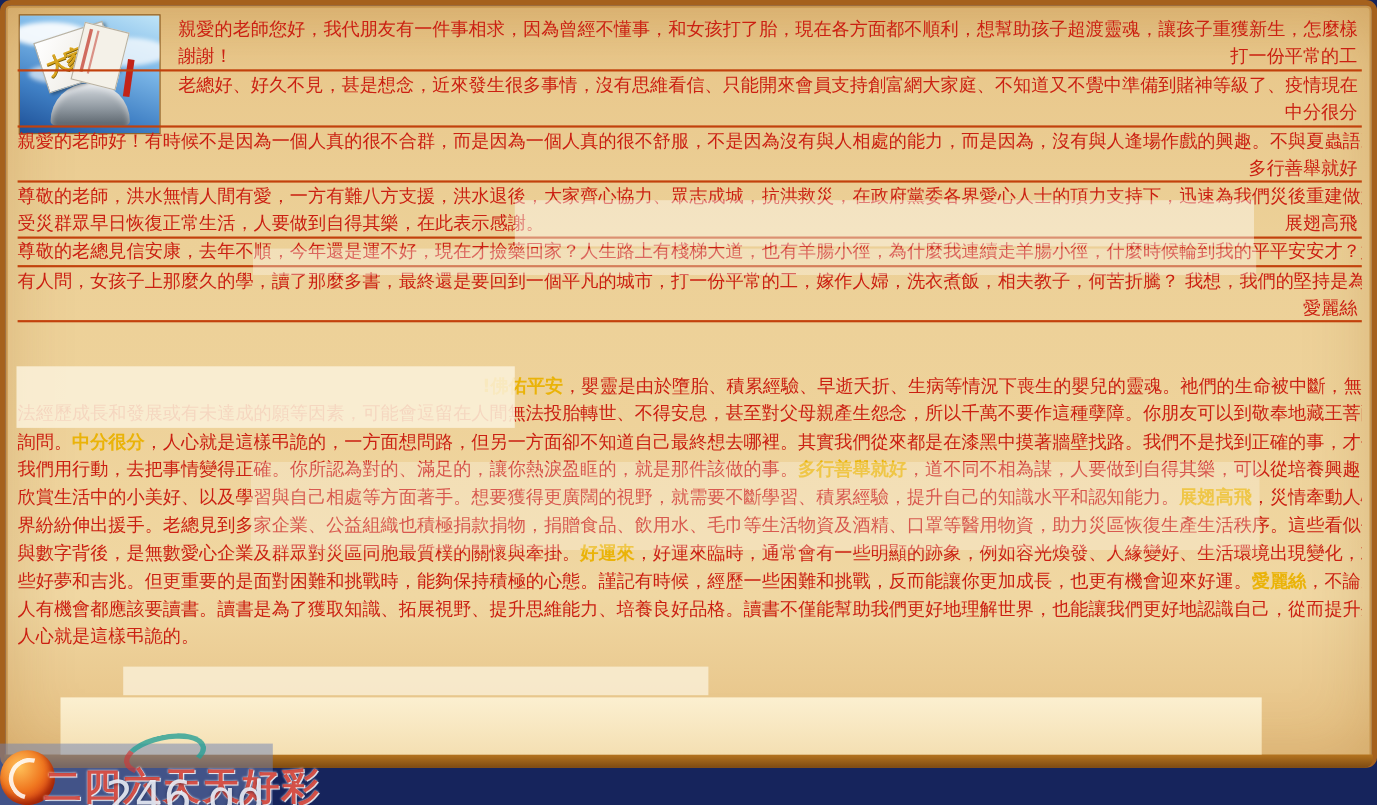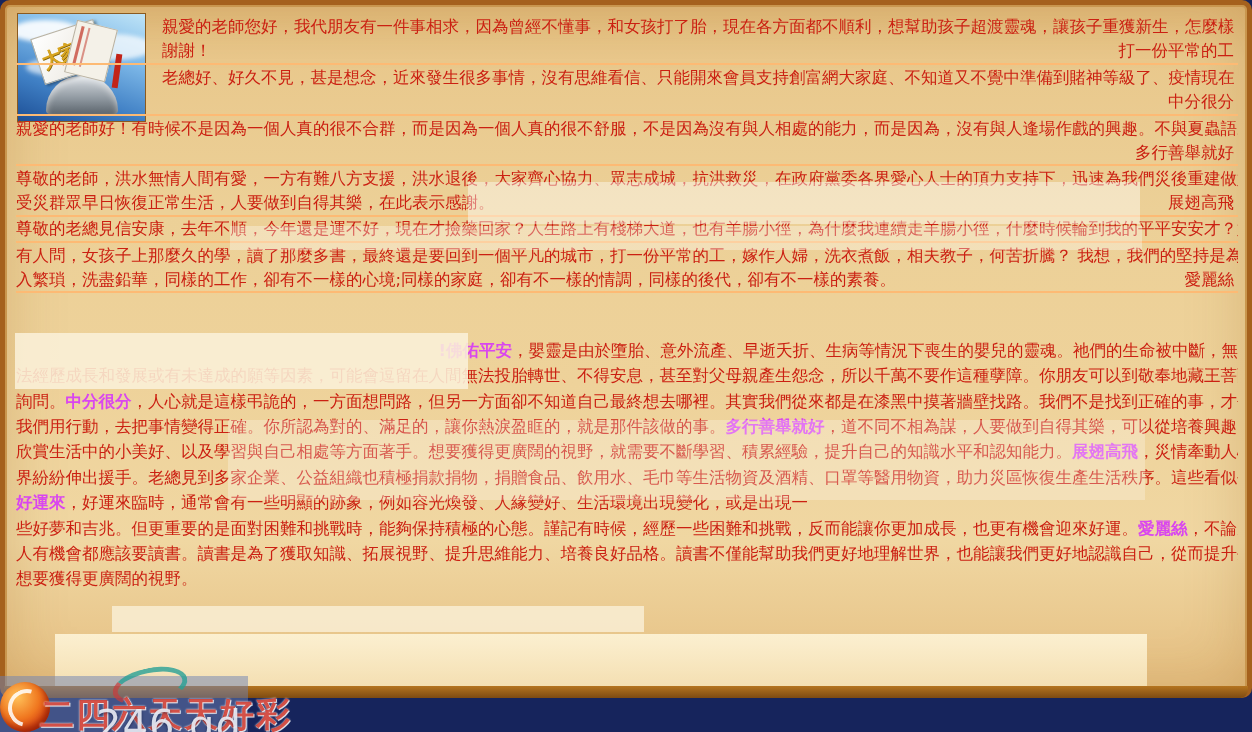--- a/index.html
+++ b/index.html
@@ -55,23 +55,23 @@
   .envelope2 .redline{position:absolute;left:5px;top:4px;width:3px;height:40px;background:#c03224;opacity:.7;}
   .envelope2 .redline2{position:absolute;left:12px;top:4px;width:2px;height:40px;background:#c03224;opacity:.5;}
   
   .lines{position:absolute;left:16px;top:14px;width:1222px;}
   .tline{
     height:25.4px;line-height:25.4px;font-size:16.5px;
     color:#cb2012;white-space:nowrap;overflow:hidden;
     display:flex;align-items:center;
   }
   .tline .seg{display:inline;}
-  .tline .seg.b{font-weight:bold;color:#d946ef;}
+  .tline .seg.b{font-weight:bold;color:#eab308;}
   .tline .sig{margin-left:auto;padding-right:4px;}
-  .tline.u{border-bottom:2px solid #fdba74;height:23.4px;line-height:22px;margin-bottom:0;}
+  .tline.u{border-bottom:2px solid #c2410c;height:23.4px;line-height:22px;margin-bottom:0;}
   .tline.indent{padding-left:146px;}
   .tline.right{justify-content:flex-end;}
   .spacer{height:44.6px;}
   
   .ov{position:absolute;pointer-events:none;}
   .ov1{left:468px;top:182px;width:672px;height:42px;background:rgba(255,255,255,.42);}
   .ov2{left:230px;top:226px;width:912px;height:24px;background:rgba(255,255,255,.32);}
   .ov3{left:15px;top:333px;width:453px;height:56px;background:rgba(250,240,216,.88);}
   .ov4{left:228px;top:420px;width:917px;height:80px;background:rgba(255,255,255,.26);}
   .ov5{left:112px;top:606px;width:532px;height:26px;background:rgba(250,240,216,.8);}
@@ -159,27 +159,26 @@
         <span class="seg">受災群眾早日恢復正常生活，人要做到自得其樂，在此表示感謝。</span>
         <span class="sig">展翅高飛</span>
       </div>
       <div class="tline u">
         <span class="seg">尊敬的老總見信安康，去年不順，今年還是運不好，現在才撿藥回家？人生路上有棧梯大道，也有羊腸小徑，為什麼我連續走羊腸小徑，什麼時候輪到我的平平安安才？好運來敬上</span>
       </div>
       <div class="tline">
         <span class="seg">有人問，女孩子上那麼久的學，讀了那麼多書，最終還是要回到一個平凡的城市，打一份平常的工，嫁作人婦，洗衣煮飯，相夫教子，何苦折騰？ 我想，我們的堅持是為了，就算最終跌</span>
       </div>
       <div class="tline u">
-        <span class="seg">入繁瑣，洗盡鉛華，同樣的工作，卻有不一樣的心境;同樣的家庭，卻有不一樣的情調，同樣的後代，卻有不一樣的素養。</span>
         <span class="sig">愛麗絲</span>
       </div>
       <div class="spacer"></div>
       <div class="tline right">
         <span class="seg b">!佛佑平安</span>
-        <span class="seg">，嬰靈是由於墮胎、意外流產、早逝夭折、生病等情況下喪生的嬰兒的靈魂。祂們的生命被中斷，無</span>
+        <span class="seg">，嬰靈是由於墮胎、積累經驗、早逝夭折、生病等情況下喪生的嬰兒的靈魂。祂們的生命被中斷，無</span>
       </div>
       <div class="tline">
         <span class="seg">法經歷成長和發展或有未達成的願等因素，可能會逗留在人間無法投胎轉世、不得安息，甚至對父母親產生怨念，所以千萬不要作這種孽障。你朋友可以到敬奉地藏王菩薩的廟宇</span>
       </div>
       <div class="tline">
         <span class="seg">詢問。</span>
         <span class="seg b">中分很分</span>
         <span class="seg">，人心就是這樣弔詭的，一方面想問路，但另一方面卻不知道自己最終想去哪裡。其實我們從來都是在漆黑中摸著牆壁找路。我們不是找到正確的事，才去行動，而是</span>
       </div>
       <div class="tline">
@@ -189,33 +188,34 @@
       </div>
       <div class="tline">
         <span class="seg">欣賞生活中的小美好、以及學習與自己相處等方面著手。想要獲得更廣闊的視野，就需要不斷學習、積累經驗，提升自己的知識水平和認知能力。</span>
         <span class="seg b">展翅高飛</span>
         <span class="seg">，災情牽動人心，社會各</span>
       </div>
       <div class="tline">
         <span class="seg">界紛紛伸出援手。老總見到多家企業、公益組織也積極捐款捐物，捐贈食品、飲用水、毛巾等生活物資及酒精、口罩等醫用物資，助力災區恢復生產生活秩序。這些看似平凡的物資</span>
       </div>
       <div class="tline">
+        <span class="seg">與數字背後，是無數愛心企業及群眾對災區同胞最質樸的關懷與牽掛。</span>
         <span class="seg b">好運來</span>
         <span class="seg">，好運來臨時，通常會有一些明顯的跡象，例如容光煥發、人緣變好、生活環境出現變化，或是出現一</span>
       </div>
       <div class="tline">
         <span class="seg">些好夢和吉兆。但更重要的是面對困難和挑戰時，能夠保持積極的心態。謹記有時候，經歷一些困難和挑戰，反而能讓你更加成長，也更有機會迎來好運。</span>
         <span class="seg b">愛麗絲</span>
         <span class="seg">，不論男女，每個</span>
       </div>
       <div class="tline">
         <span class="seg">人有機會都應該要讀書。讀書是為了獲取知識、拓展視野、提升思維能力、培養良好品格。讀書不僅能幫助我們更好地理解世界，也能讓我們更好地認識自己，從而提升生活質量，</span>
       </div>
       <div class="tline">
-        <span class="seg">想要獲得更廣闊的視野。</span>
+        <span class="seg">人心就是這樣弔詭的。</span>
       </div>
     </div>
 
   <div class="ov ov1"></div>
   <div class="ov ov2"></div>
   <div class="ov ov3"></div>
   <div class="ov ov4"></div>
   <div class="ov ov5"></div>
   <div class="ov ov6"></div>
 

